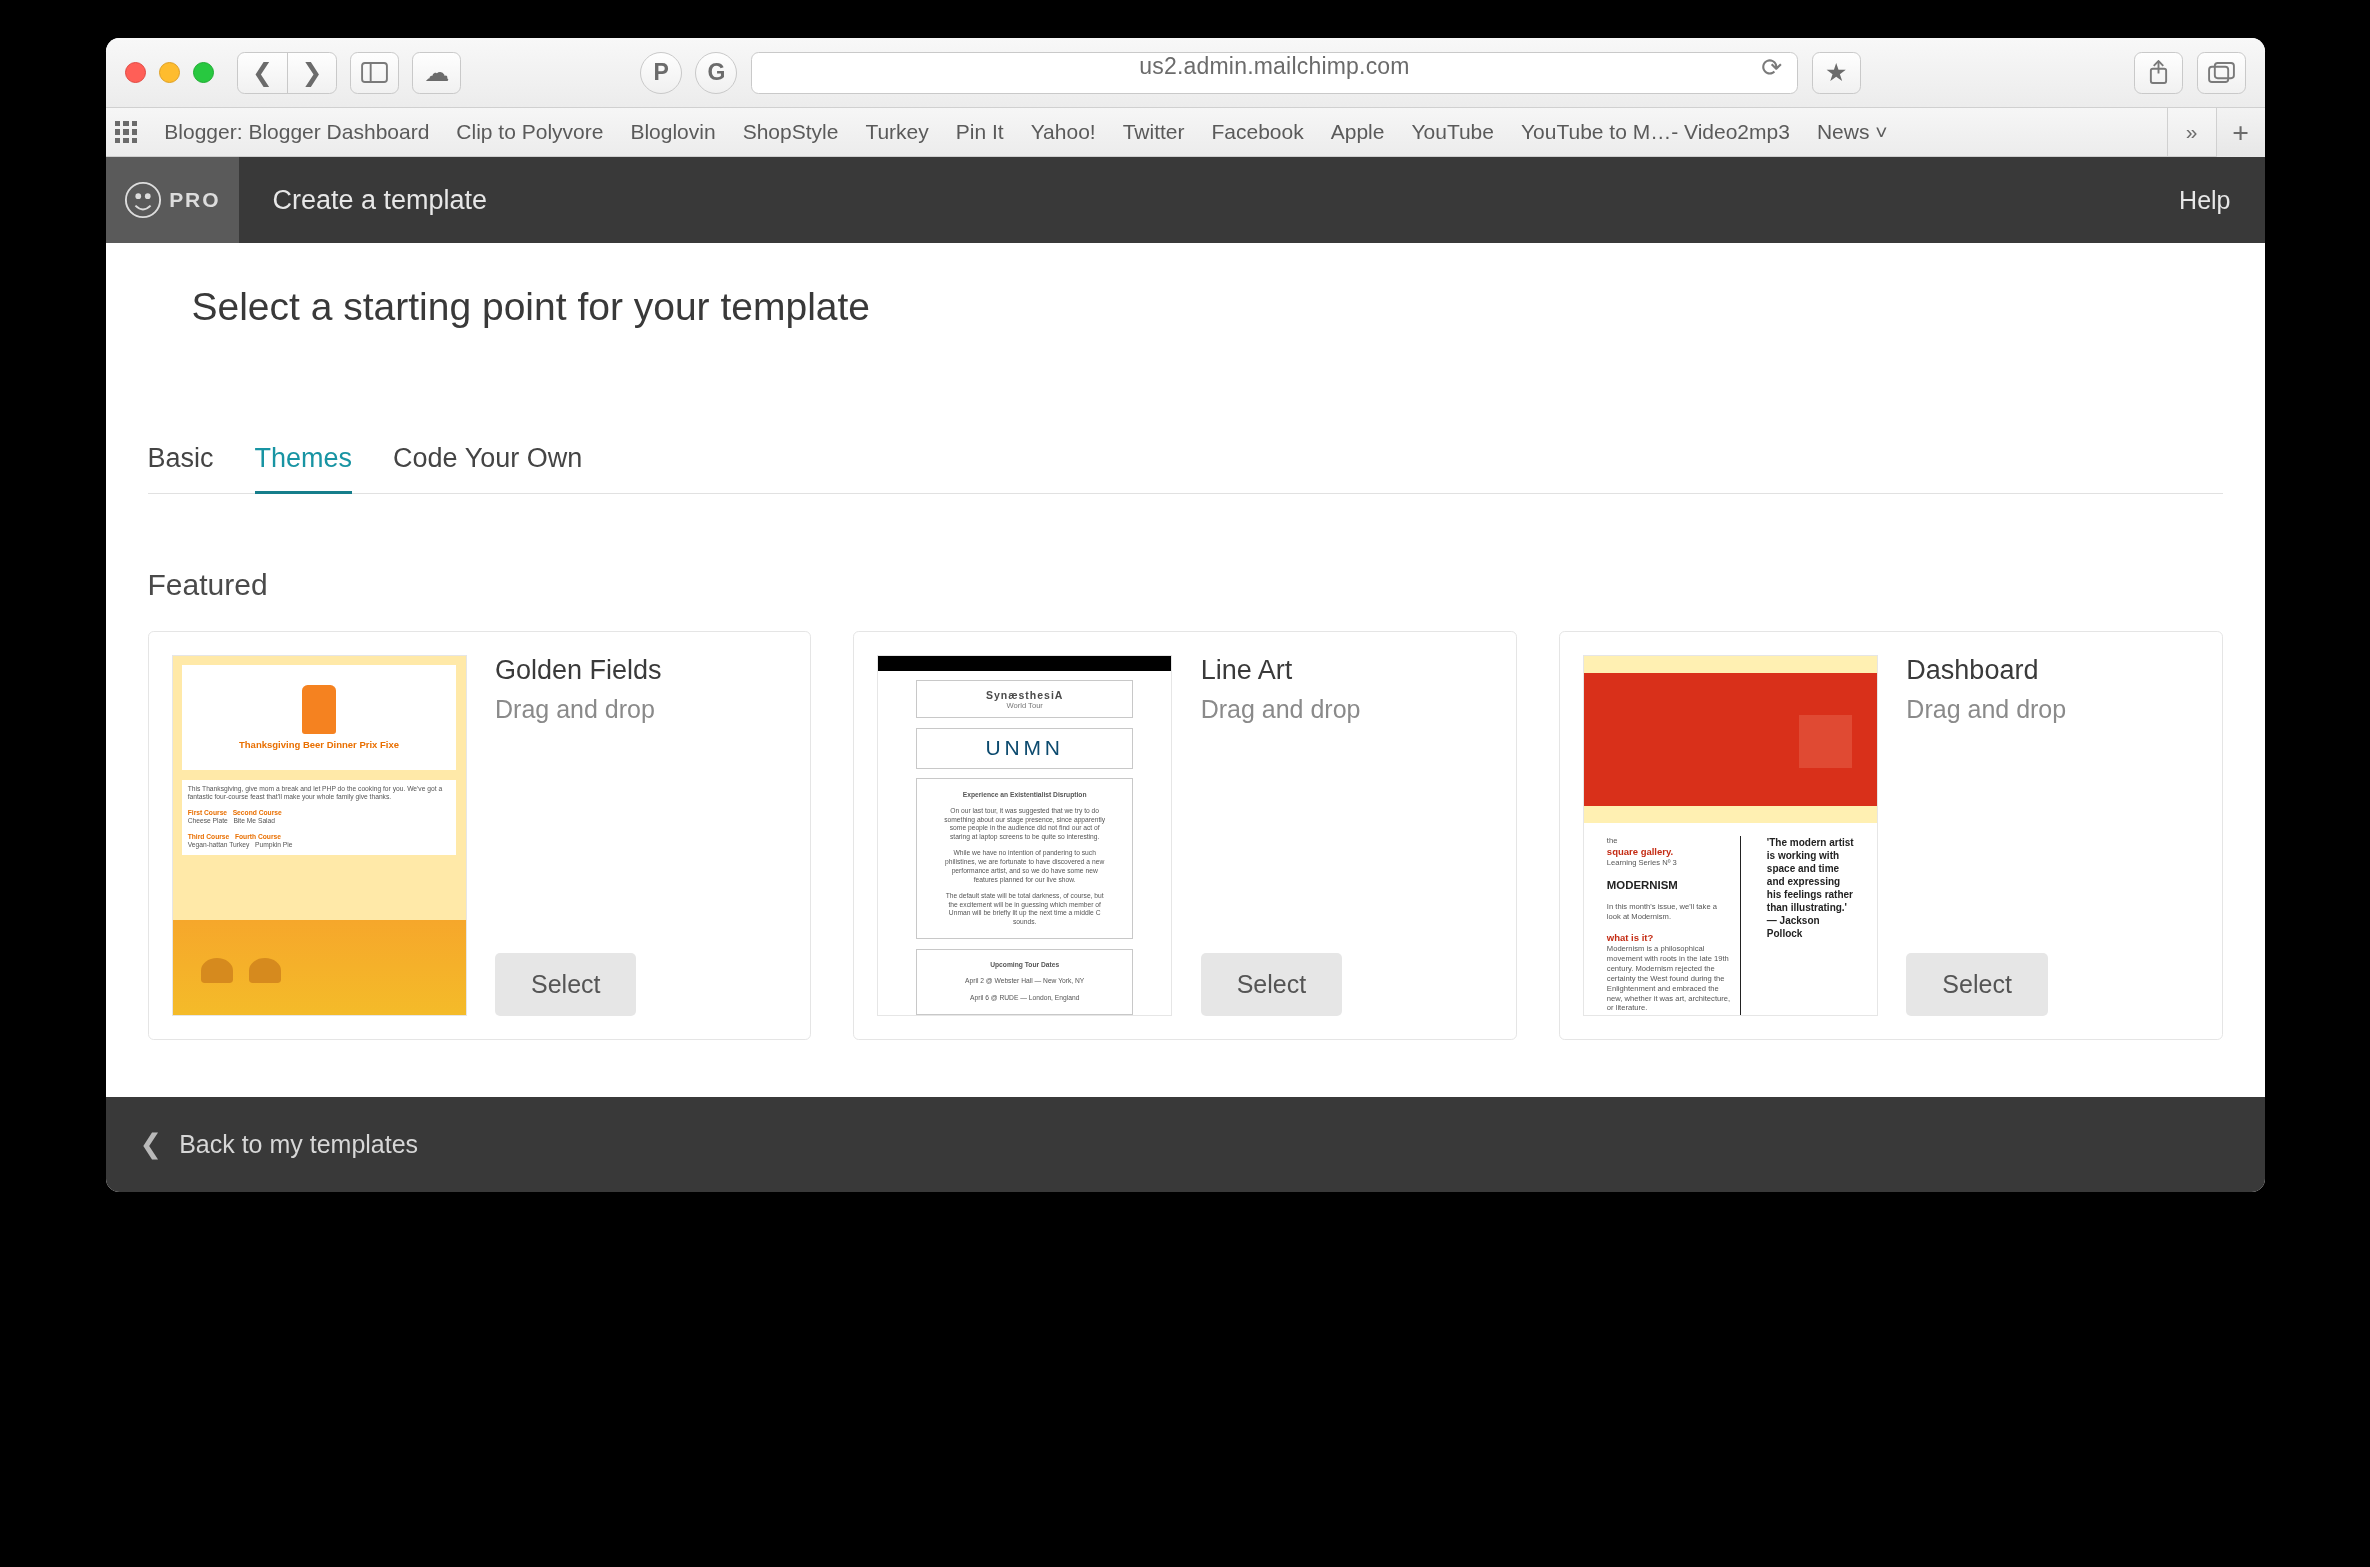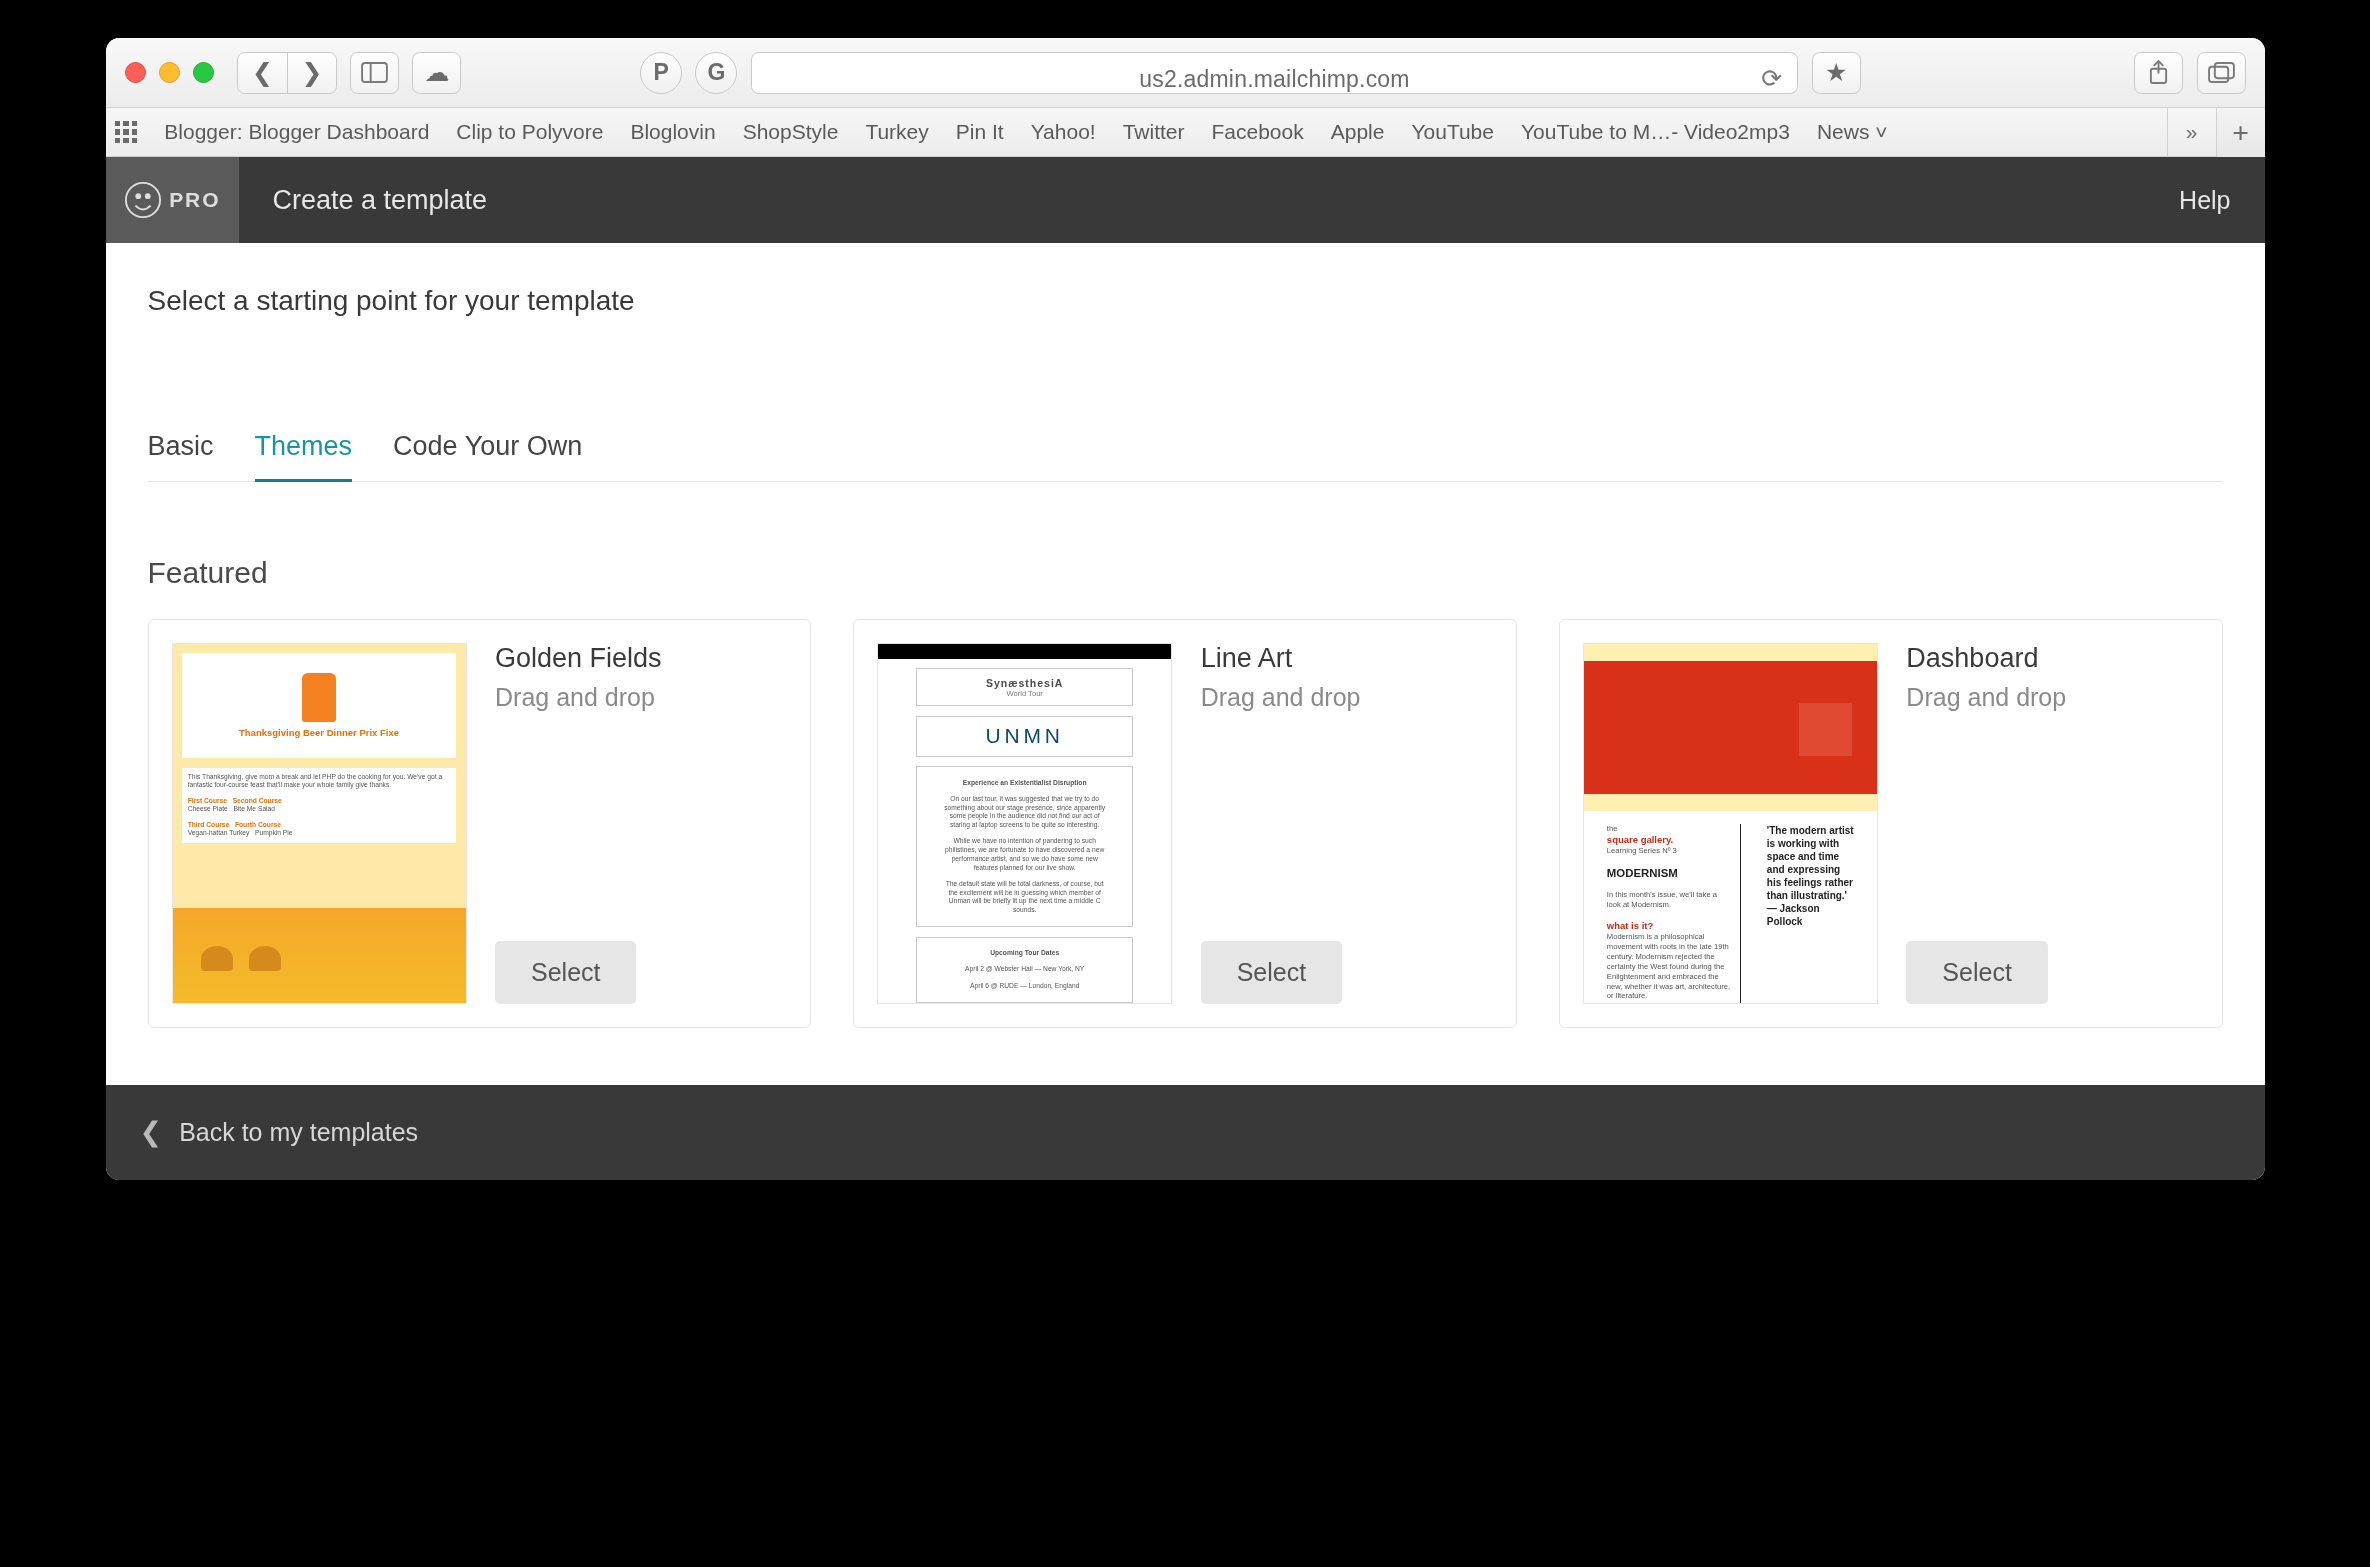--- a/index.html
+++ b/index.html
@@ -55,21 +55,21 @@
     border:1px solid #c9c9c9;
     display:flex;align-items:center;justify-content:center;
     color:#6b6b6b;font-size:23px;
   }
   .addr {
     flex:1;
     height:42px;
     background:#fff;
     border:1px solid #c9c9c9;
     border-radius:7.6px;
-    display:flex;align-items:flex-end;justify-content:center;
+    display:flex;align-items:flex-start;justify-content:center;
     position:relative;
     color:#6b6b6b;
     font-size:23px;
     letter-spacing:0.2px;
   }
   .addr .reload{position:absolute;right:15px;font-size:25px;color:#7a7a7a;}
   .bookmark-bar{
     height:49px;
     background:linear-gradient(#f6f6f6,#ececec);
     border-bottom:1px solid #cfcfcf;
@@ -92,21 +92,21 @@
   }
   .mc-pro{
     width:133px;height:100%;background:#5a5a5a;display:flex;align-items:center;justify-content:center;gap:7.6px;
     font-weight:700;letter-spacing:1.9px;font-size:21px;color:#ddd;
   }
   .mc-pro svg{width:38px;height:38px;}
   .mc-title{padding-left:34px;font-size:27px;color:#e7e7e7;}
   .mc-help{margin-left:auto;margin-right:34px;font-size:25px;color:#e7e7e7;}
   
   .page{padding:42px 42px 0 42px; color:#4a4a4a;}
-  .h1{font-size:28px;font-weight:500;color:#393939;margin-bottom:114px;}
+  .h1{font-size:39px;font-weight:500;color:#393939;margin-bottom:114px;margin-left:44px;}
   .tabs{display:flex;gap:41px;border-bottom:1px solid #e1e1e1;font-size:27px;color:#444;}
   .tab{padding-bottom:17px;cursor:pointer;}
   .tab.active{color:#1894a3;border-bottom:3.8px solid #167e8b;margin-bottom:-1px;font-weight:500;}
   .controls{display:flex;gap:76px;margin-top:32px;padding-bottom:38px;border-bottom:1px solid #e1e1e1;}
   .select{
     width:628px;height:59px;background:#efefef;border-radius:5.7px;
     display:flex;align-items:center;padding:0 25px;color:#585858;font-size:25px;position:relative;
   }
   .select .caret{position:absolute;right:23px;font-size:21px;color:#6a6a6a;}
   .searchwrap{display:flex;}

